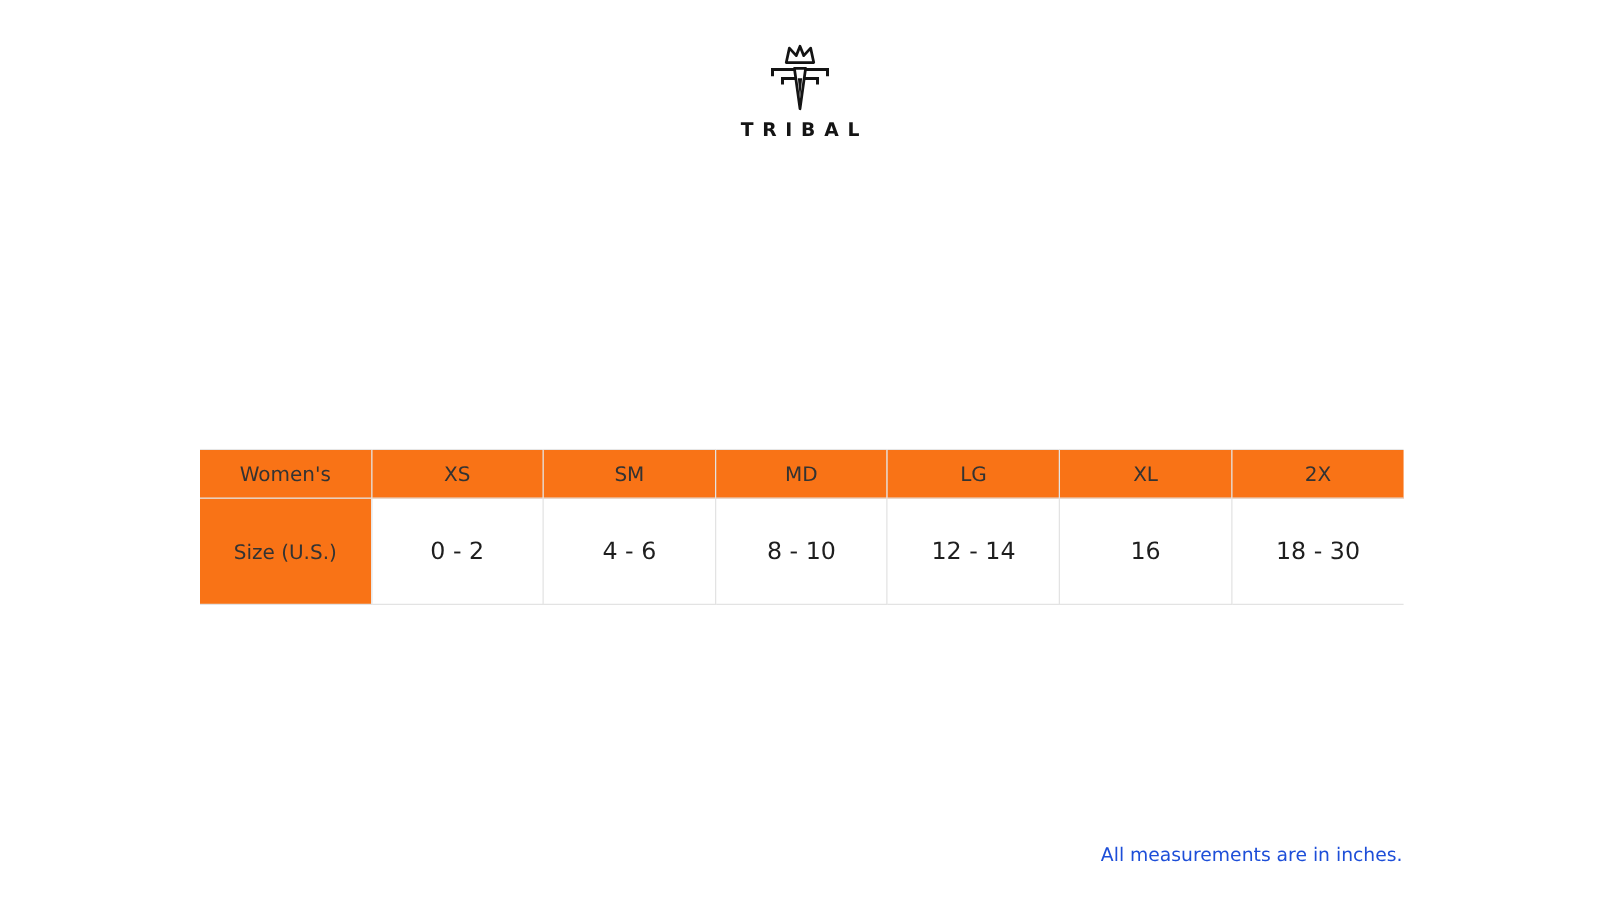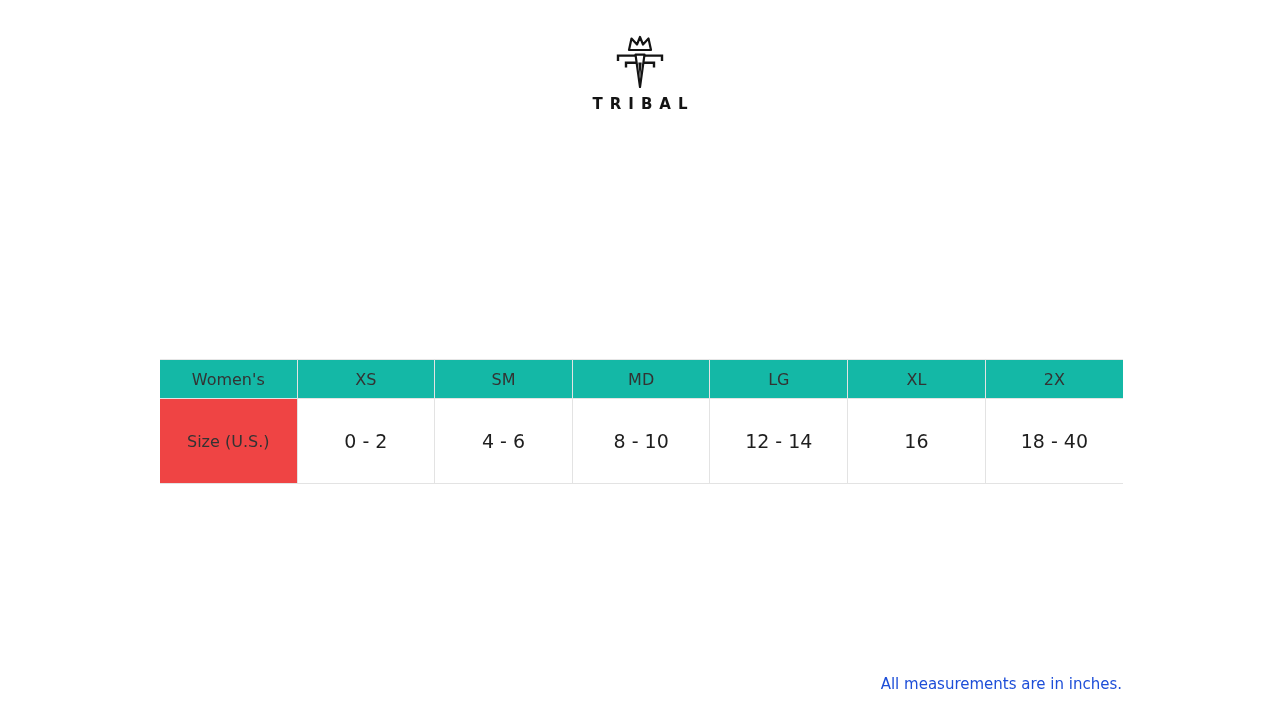--- a/index.html
+++ b/index.html
@@ -60,29 +60,29 @@
     border-bottom: 1px solid #e3e3e3;
     text-align: center;
     vertical-align: middle;
     padding: 0;
   }
   table.size-chart th:last-child,
   table.size-chart td:last-child { border-right: none; }
 
   thead tr { height: 39px; }
   thead th {
-    background: #14b8a6;
+    background: #f97316;
     font-size: 16px;
     font-weight: normal;
     color: #333333;
   }
   tbody tr { height: 57px; }
   tbody tr:last-child { height: 85px; } 
   tbody th.rowlabel {
-    background: #ef4444;
+    background: #f97316;
     font-size: 16px;
     font-weight: normal;
     color: #333333;
   }
   tbody td {
     background: #ffffff;
     font-size: 19px;
     color: #1e1e1e;
   }
 
@@ -138,19 +138,19 @@
         </tr>
     </thead>
     <tbody>
         <tr>
           <th class="rowlabel">Size (U.S.)</th>
           <td>0 - 2</td>
           <td>4 - 6</td>
           <td>8 - 10</td>
           <td>12 - 14</td>
           <td>16</td>
-          <td>18 - 40</td>
+          <td>18 - 30</td>
         </tr>
       </tbody>
   </table>
 </div>
 
 <div class="footnote">All measurements are in inches.</div>
 
 </body></html>

